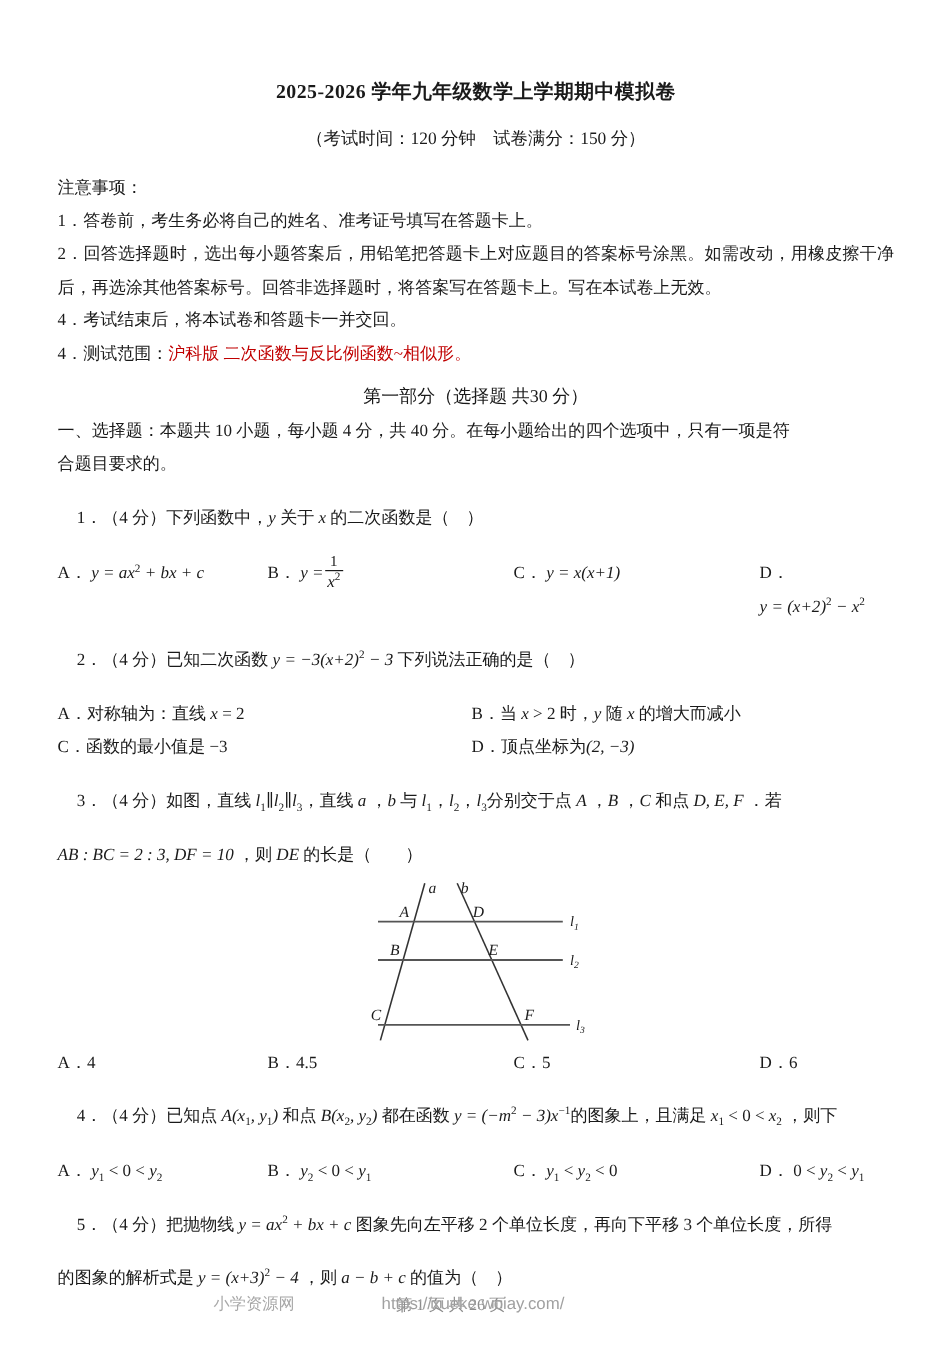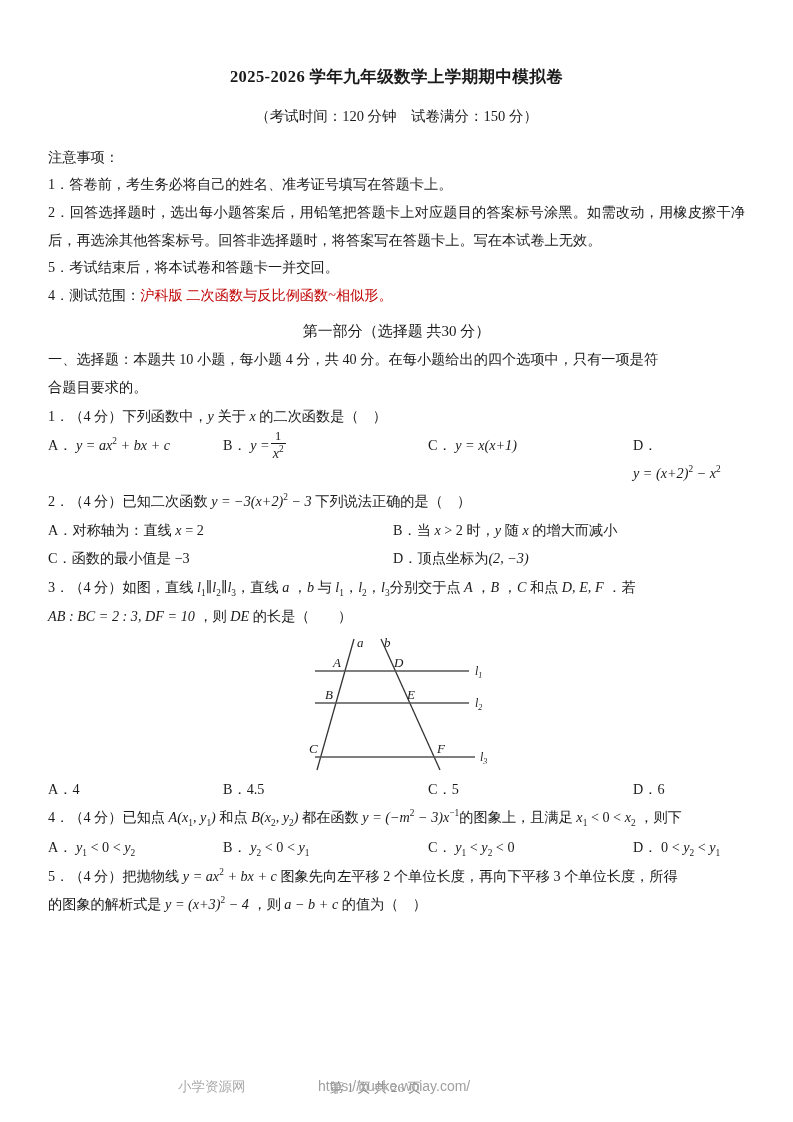--- a/index.html
+++ b/index.html
@@ -61,21 +61,21 @@
     margin: 0;
     padding-top: 9px;
     padding-bottom: 2px;
     line-height: 1.7;
   }
 
   
   .q {
     font-size: 14.2px;
     line-height: 2.0;
-    margin: 0;
+    margin: 16px;
     text-align: justify;
     text-justify: inter-ideograph;
   }
   .q-indent {
     font-size: 14.2px;
     line-height: 2.0;
     margin: 0;
   }
 
   
@@ -172,21 +172,21 @@
 <body>
 
 <div id="page">
 
   <div class="doc-title">2025-2026 学年九年级数学上学期期中模拟卷</div>
   <div class="doc-subtitle">（考试时间：120 分钟　试卷满分：150 分）</div>
 
   <p class="para notice-head">注意事项：</p>
   <p class="para">1．答卷前，考生务必将自己的姓名、准考证号填写在答题卡上。</p>
   <p class="para">2．回答选择题时，选出每小题答案后，用铅笔把答题卡上对应题目的答案标号涂黑。如需改动，用橡皮擦干净后，再选涂其他答案标号。回答非选择题时，将答案写在答题卡上。写在本试卷上无效。</p>
-  <p class="para">5．考试结束后，将本试卷和答题卡一并交回。</p>
+  <p class="para">4．考试结束后，将本试卷和答题卡一并交回。</p>
   <p class="para"><span>4．测试范围：</span><span class="red">沪科版 二次函数与反比例函数~相似形。</span></p>
 
   <div class="section-head">第一部分（选择题 共30 分）</div>
   <p class="para">一、选择题：本题共 10 小题，每小题 4 分，共 40 分。在每小题给出的四个选项中，只有一项是符</p>
   <p class="para">合题目要求的。</p>
 
   <p class="q"><span>1．</span><span>（4 分）</span><span>下列函数中，</span><span class="m">y</span> 关于 <span class="m">x</span> <span>的二次函数是（　）</span></p>
 
   <div class="opts4">
     <div><span class="opt-lbl">A．</span>

